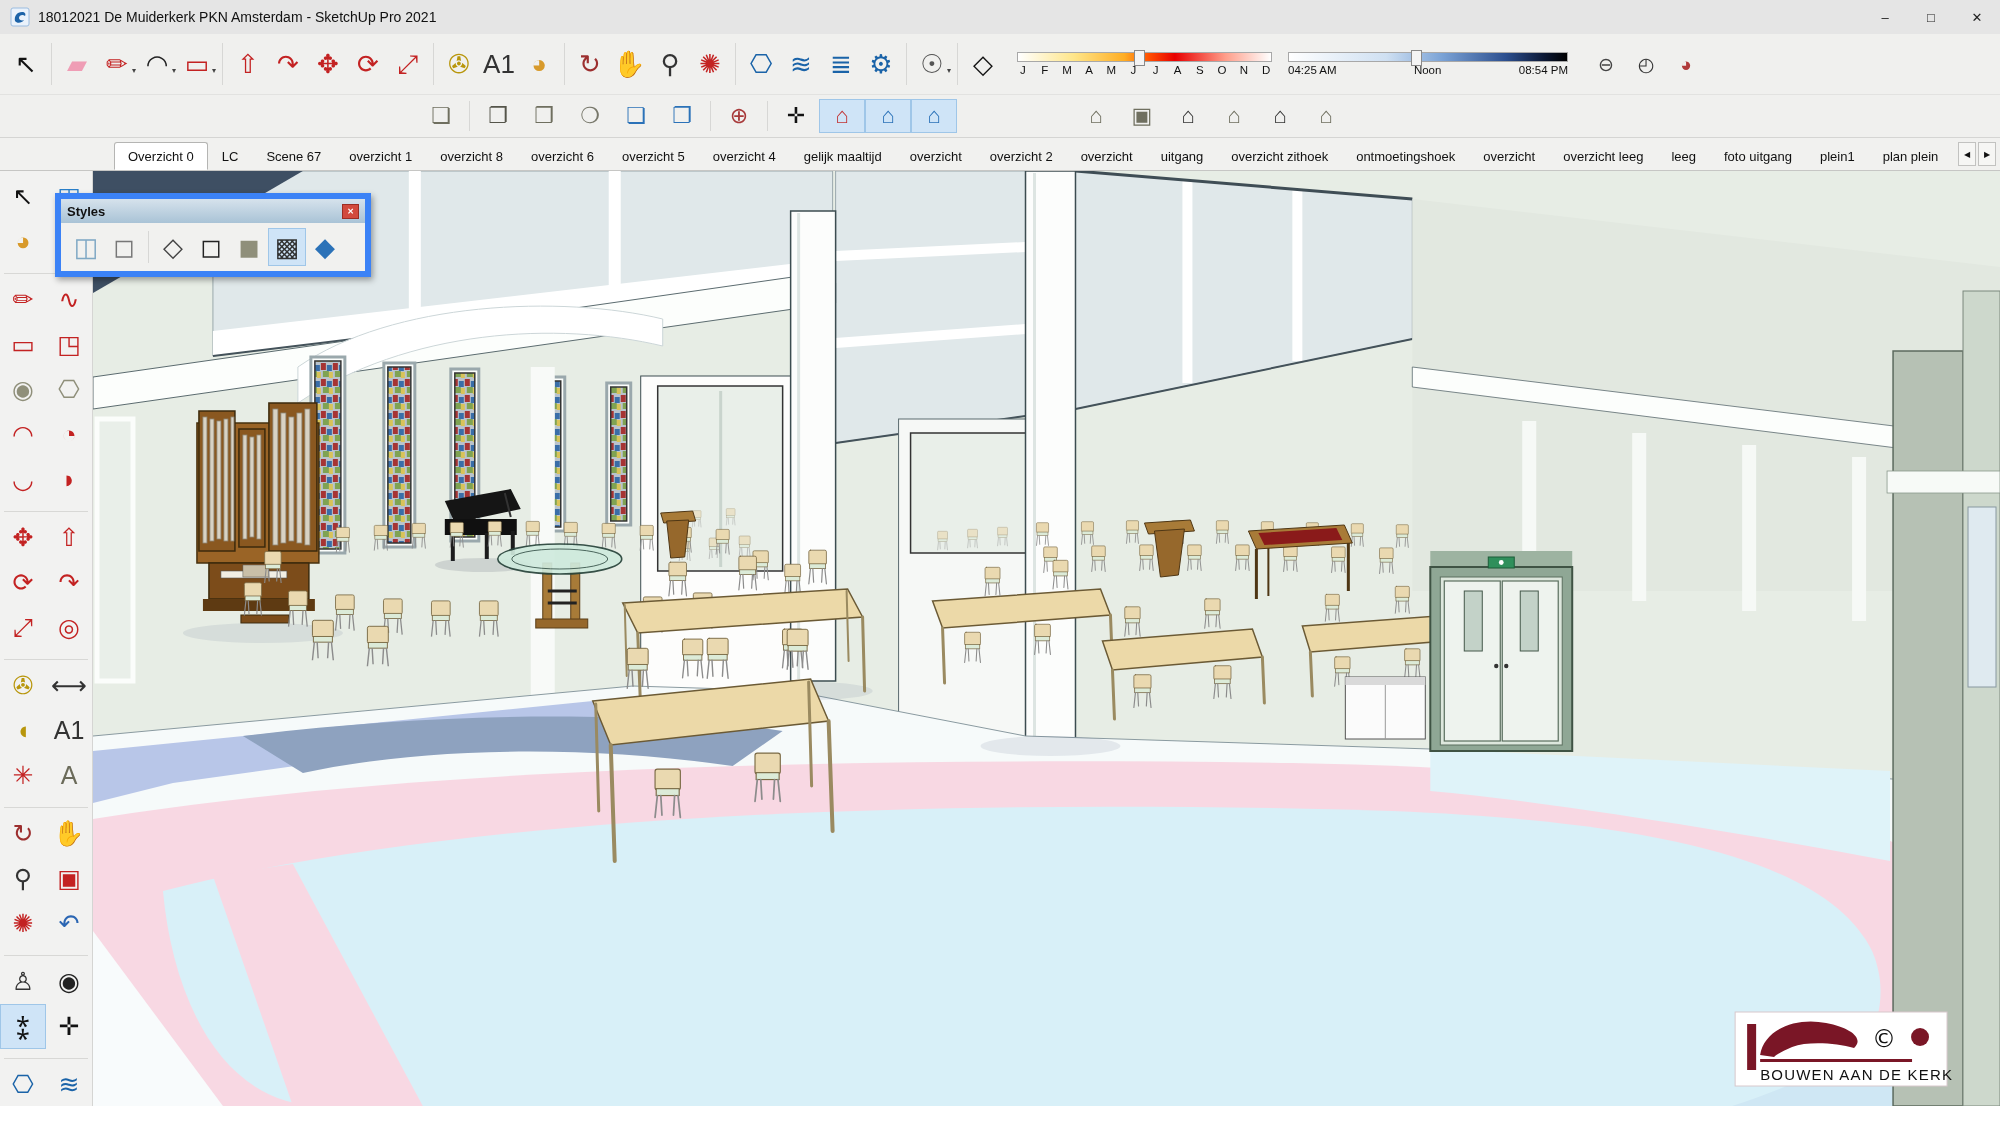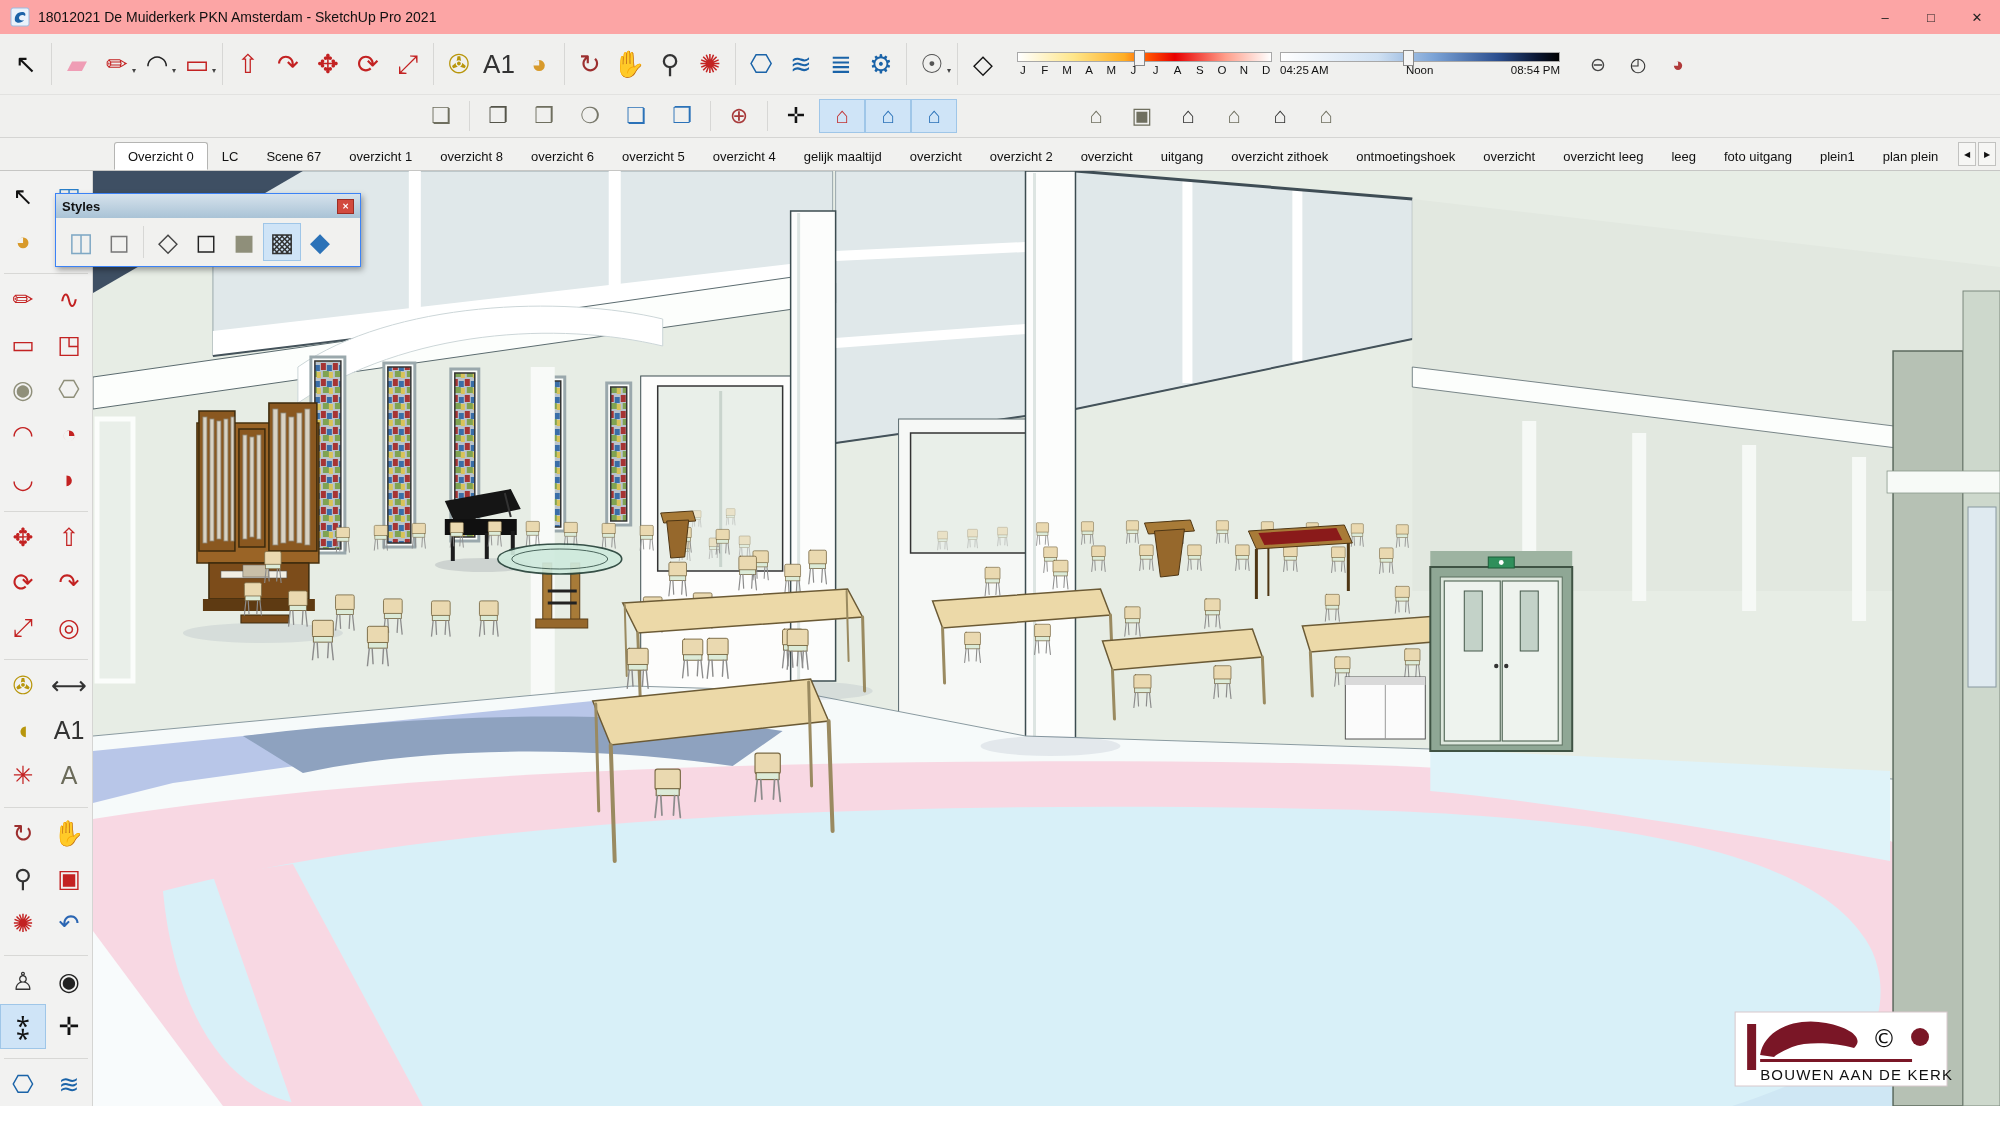--- a/index.html
+++ b/index.html
@@ -1,40 +1,40 @@
 <!DOCTYPE html>
 <html style="--wall: #e7ede5; --glass: #e0e8ea; --beam_white: #fcfefc; --floor_blue: #d8f0f8; --floor_pink: #f8d8e3; --periwinkle: #b8c6e8; --steel_blue: #8ea2bf; --wood: #9a6426; --wood_light: #ead9b0; --door_green: #8fa795; --glass_top: #cfeadd; --logo_red: #7a1626; --column_green: #b6c1b4;"><head>
 <meta charset="utf-8">
 <style>
   html,body{margin:0;padding:0;background:#444;}
   .app{width:2000px;height:1127px;background:#fff;position:relative;overflow:hidden;
        font-family:"Liberation Sans",sans-serif;color:#111;}
   
-  .titlebar{height:34px;display:flex;align-items:center;background:#fca5a5;justify-content:flex-end;}
+  .titlebar{height:34px;display:flex;align-items:center;background:#e5e5e5;justify-content:flex-end;}
   .app-icon{width:20px;height:20px;margin:0 8px 0 10px;}
   .title-text{font-size:14px;}
   .win-controls{margin-left:auto;display:flex;height:100%;}
   .win-btn{width:46px;height:100%;display:flex;align-items:center;justify-content:center;font-size:13px;color:#222;}
   
   .menubar{height:24px;display:flex;align-items:center;padding-left:8px;background:#fff;border-bottom:1px solid #e8e8e8;}
   .menu-item{font-size:13.5px;padding:3px 8px;}
   
   .row1{height:60px;background:#f0f0ee;display:flex;align-items:center;padding:0 6px;border-bottom:1px solid #e2e2e0;}
   .row2{height:42px;background:#f0f0ee;display:flex;align-items:center;border-bottom:1px solid #d5d5d3;padding-left:418px;}
   .iconstrip{display:flex;align-items:center;height:100%;}
   .tbi{width:40px;height:46px;display:flex;align-items:center;justify-content:center;font-size:26px;line-height:1;position:relative;}
   .row2 .tbi{width:46px;height:34px;font-size:22px;}
   .tbi[data-type="sep"]{width:1px;height:42px;background:#d7d7d5;margin:0 5px;}
   .row2 .tbi[data-type="sep"]{height:30px;}
   .tbi[data-dd="true"]::after{content:"▾";font-size:8px;color:#444;position:absolute;right:1px;bottom:12px;}
   .tbi[data-active="true"]{background:#cfe4f7;box-shadow:inset 0 0 0 1px #9fc6e8;}
   .gap110{width:116px;}
   
   .shadow-block{display:flex;flex-direction:column;justify-content:center;width:255px;margin-left:14px;}
-  .time-block{width:280px;margin-left:8px;}
+  .time-block{width:280px;margin-left:16px;}
   .sl-bar{position:relative;height:8px;border:1px solid #a8a8a8;background:#fff;}
   .date-grad{background:linear-gradient(90deg,#ffffff 0%,#ffe68a 22%,#ffae24 42%,#ff4d00 52%,#e80000 62%,#ff9e8a 82%,#ffffff 100%);}
   .time-grad{background:linear-gradient(90deg,#ffffff 0%,#cfe0f2 35%,#7ba3d6 55%,#2c4f8f 78%,#0b1733 92%,#000 100%);}
   .sl-handle{position:absolute;top:-3px;width:9px;height:14px;background:#f4f4f4;border:1px solid #8a8a8a;}
   .sl-labels{display:flex;justify-content:space-between;font-size:11.5px;margin-top:2px;color:#111;}
   .mon{width:1em;text-align:center;}
   
   .tabsrow{height:32px;background:#f1f1ef;border-bottom:1px solid #c6c6c4;display:flex;align-items:flex-end;padding-left:96px;position:relative;}
   .tab{font-size:13px;padding:6px 13px 5px;border:1px solid transparent;white-space:nowrap;color:#111;}
   .tab[data-active="true"]{background:#fff;border-color:#b5b5b3;border-bottom-color:#fff;border-radius:3px 3px 0 0;}
@@ -43,21 +43,21 @@
   
   .main{height:935px;display:flex;position:relative;}
   .palette{width:92px;background:#f2f2f1;border-right:1px solid #d5d5d3;display:grid;grid-template-columns:46px 46px;align-content:start;padding-top:3px;}
   .pi{height:45px;display:flex;align-items:center;justify-content:center;font-size:25px;line-height:1;}
   .pi[data-type="gap"]{grid-column:1/-1;height:9px;border-bottom:1px solid #d8d8d6;margin:0 4px 3px;}
   .pi[data-active="true"]{background:#cfe4f7;box-shadow:inset 0 0 0 1px #9fc6e8;}
   .viewport{flex:1;position:relative;background:#e7ede5;}
   .viewport svg{display:block;width:100%;height:100%;}
   
   .styles-win{position:absolute;left:55px;top:22px;width:304px;z-index:6;background:#f1f1ef;
-              border:1px solid #3b82f6;box-shadow:2px 3px 6px rgba(0,0,0,.35);text-align:right;}
+              border:6px solid #3b82f6;box-shadow:2px 3px 6px rgba(0,0,0,.35);text-align:right;}
   .styles-title{height:24px;background:linear-gradient(#d6e2ec,#a9c3d6);display:flex;align-items:center;
                 padding:0 6px;font-size:13px;font-weight:bold;}
   .styles-close{margin-left:auto;width:15px;height:13px;background:#d24a3e;color:#fff;font-size:8px;
                 display:flex;align-items:center;justify-content:center;border:1px solid #9c2d24;}
   .styles-body{display:flex;align-items:center;padding:5px 6px;}
   .styles-body .tbi{width:38px;height:38px;font-size:26px;}
   .styles-body .tbi[data-type="sep"]{width:1px;height:32px;}
 </style>
 </head>
 <body>

